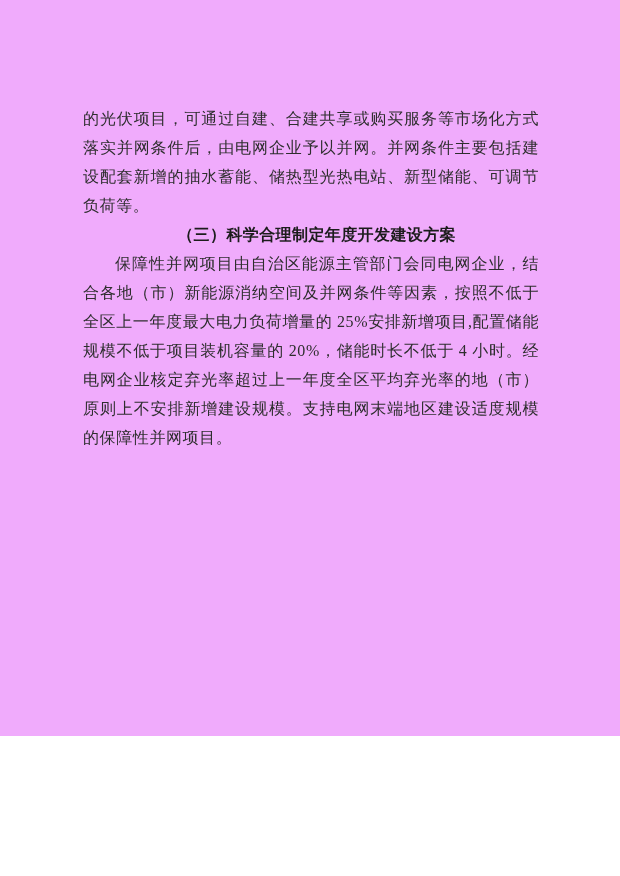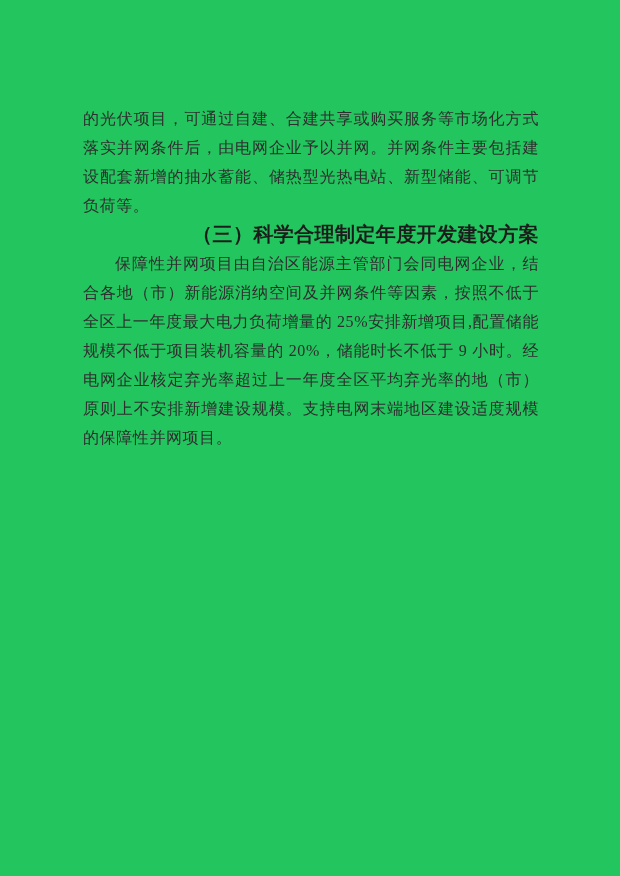--- a/index.html
+++ b/index.html
@@ -3,22 +3,22 @@
 <meta charset="utf-8">
 <style>
   html, body {
     margin: 0;
     padding: 0;
     background: #ffffff;
   }
   .page {
     position: relative;
     width: 620px;
-    height: 876px;
-    background: #22c55e;
+    height: 736px;
+    background: #f0abfc;
     overflow: hidden;
   }
   .content {
     position: absolute;
     left: 83px;
     top: 104px;
     width: 456px;
     color: #2e2e2e;
     font-family: "Liberation Serif", "DejaVu Serif", serif;
     font-size: 16px;
@@ -30,30 +30,30 @@
     margin: 0;
     text-indent: 2em;
   }
   .content p.no-indent {
     text-indent: 0;
   }
   .section-heading {
     margin: 0;
     font-family: Liberation Serif, serif;
     font-weight: bold;
-    font-size: 20px;
+    font-size: 16px;
     line-height: 29px;
     letter-spacing: 0.4px;
     text-indent: 0.7em;
-    text-align: right;
+    text-align: center;
     color: #1c1c1c;
   }
 </style>
 </head>
 <body>
 
 <div class="page">
   <div class="content">
     <p class="no-indent">的光伏项目，可通过自建、合建共享或购买服务等市场化方式落实并网条件后，由电网企业予以并网。并网条件主要包括建设配套新增的抽水蓄能、储热型光热电站、新型储能、可调节负荷等。</p>
     <h3 class="section-heading">（三）科学合理制定年度开发建设方案</h3>
-    <p>保障性并网项目由自治区能源主管部门会同电网企业，结合各地（市）新能源消纳空间及并网条件等因素，按照不低于全区上一年度最大电力负荷增量的 25%安排新增项目,配置储能规模不低于项目装机容量的 20%，储能时长不低于 9 小时。经电网企业核定弃光率超过上一年度全区平均弃光率的地（市）原则上不安排新增建设规模。支持电网末端地区建设适度规模的保障性并网项目。</p>
+    <p>保障性并网项目由自治区能源主管部门会同电网企业，结合各地（市）新能源消纳空间及并网条件等因素，按照不低于全区上一年度最大电力负荷增量的 25%安排新增项目,配置储能规模不低于项目装机容量的 20%，储能时长不低于 4 小时。经电网企业核定弃光率超过上一年度全区平均弃光率的地（市）原则上不安排新增建设规模。支持电网末端地区建设适度规模的保障性并网项目。</p>
   </div>
 </div>
 
 </body></html>

